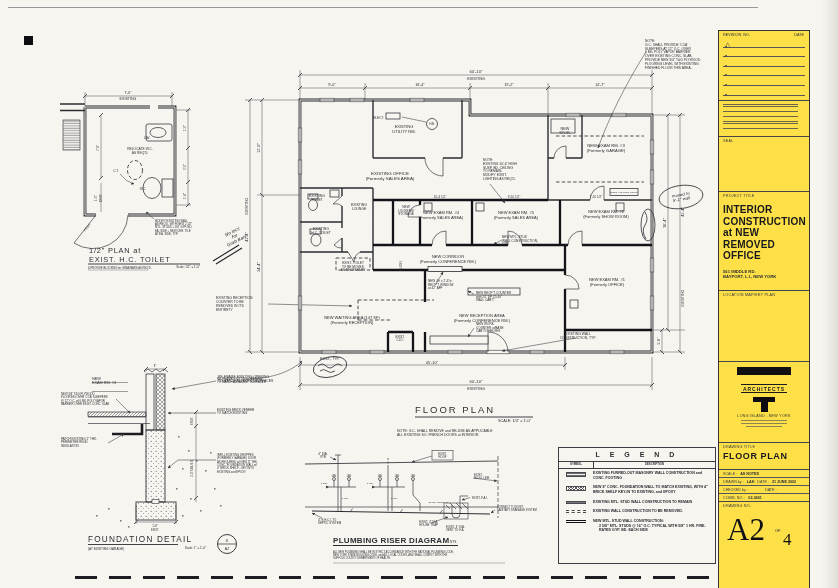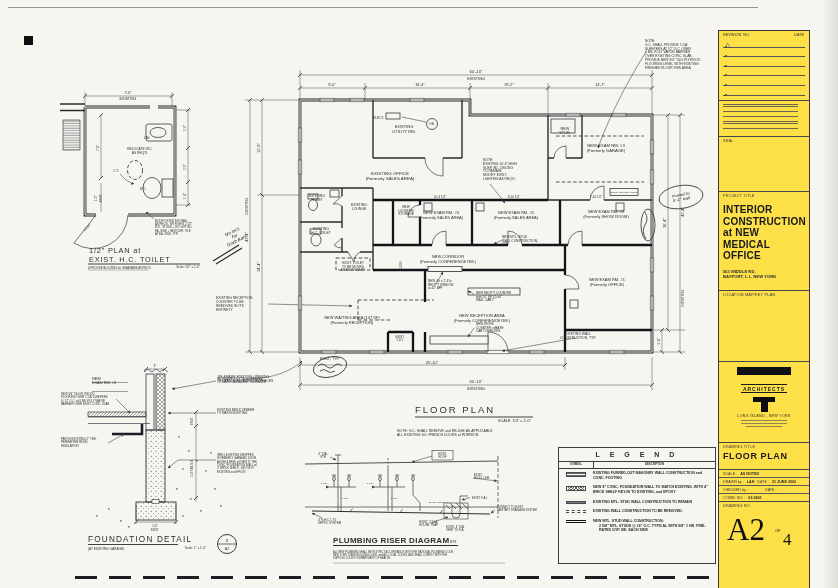--- a/index.html
+++ b/index.html
@@ -534,21 +534,21 @@
     </section>
     <section class="seal">
       <div class="microlabel">SEAL</div>
     </section>
     <section class="proj">
       <div class="microlabel">PROJECT TITLE</div>
       <div class="proj-title">
         <div>INTERIOR</div>
         <div>CONSTRUCTION</div>
         <div>at NEW</div>
-        <div>MEDICAL OFFICE</div>
+        <div>REMOVED OFFICE</div>
       </div>
       <div class="proj-addr">
         <div>561 MIDDLE RD.</div>
         <div>BAYPORT, L.I., NEW YORK</div>
       </div>
     </section>
     <section class="loc">
       <div class="microlabel">LOCATION MAP/KEY PLAN</div>
     </section>
     <section class="arch">

